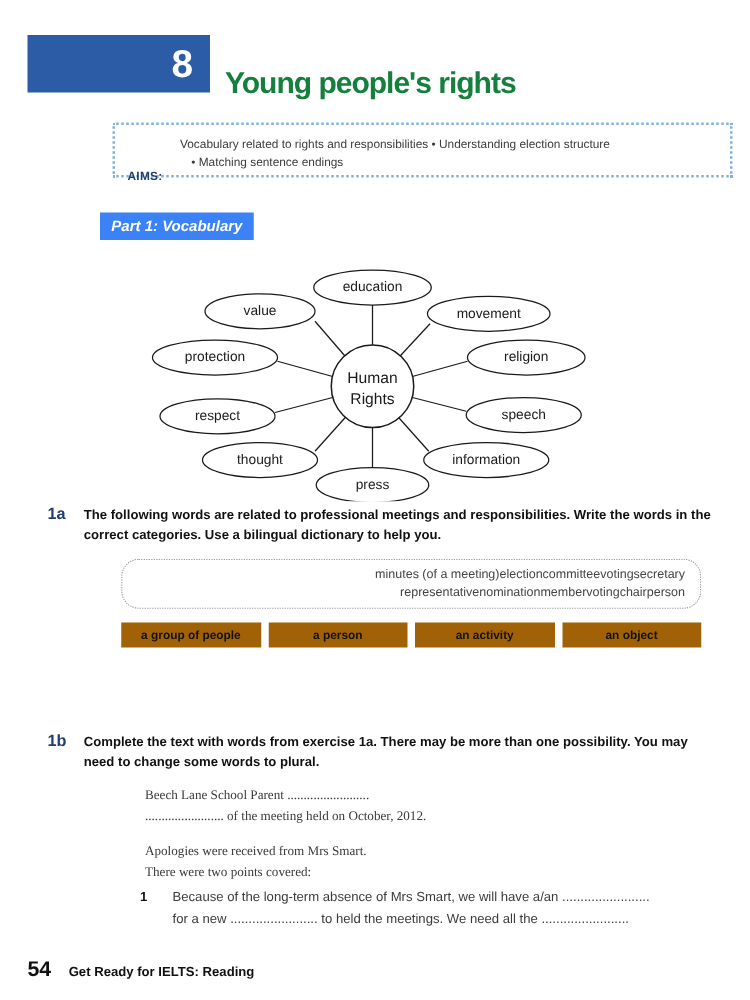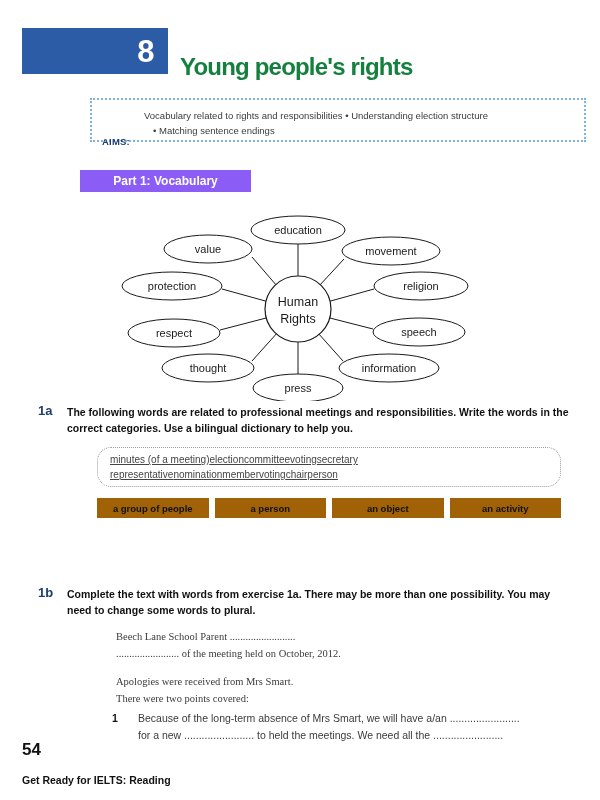--- a/index.html
+++ b/index.html
@@ -88,23 +88,24 @@
   .aims-text .aims-line2 {
     display: block;
     padding-left: 9px;
   }
 
   
   .part-bar {
     position: absolute;
     left: 80px;
     top: 170px;
-    width: 171px;
+    width: 123px;
     height: 22px;
-    background: #8b5cf6;
+    background: #3b82f6;
+    font-style: italic;
   }
   .part-bar span {
     position: absolute;
     left: 50%;
     top: 50%;
     transform: translate(-50%, -50%);
     color: #ffffff;
     font-size: 12px;
     font-weight: bold;
     white-space: nowrap;
@@ -161,24 +162,23 @@
     height: 40px;
     border: 1px dotted #9a9a9a;
     border-radius: 14px;
     box-sizing: border-box;
   }
   .wb-row {
     position: absolute;
     left: 12px;
     right: 12px;
     display: flex;
-    justify-content: flex-start;
+    justify-content: flex-end;
     font-size: 10px;
     color: #444444;
-    text-decoration: underline;
   }
   .wb-row.r1 { top: 6px; }
   .wb-row.r2 { top: 21px; }
   .wb-row span { white-space: nowrap; }
 
   
   .cat-bar {
     position: absolute;
     left: 97px;
     top: 498px;
@@ -233,21 +233,20 @@
   }
 
   
   .footer {
     position: absolute;
     left: 22px;
     bottom: 14px;
     display: flex;
     align-items: baseline;
     gap: 14px;
-    flex-direction: column;
   }
   .footer-page {
     font-size: 17px;
     font-weight: bold;
     color: #111111;
   }
   .footer-title {
     font-size: 10.5px;
     font-weight: bold;
     color: #111111;
@@ -363,24 +362,24 @@
 </div>
 
 <div class="cat-bar">
   <div class="cat-cell">
     <span>a group of people</span>
   </div>
   <div class="cat-cell">
     <span>a person</span>
   </div>
   <div class="cat-cell">
+    <span>an activity</span>
+  </div>
+  <div class="cat-cell">
     <span>an object</span>
-  </div>
-  <div class="cat-cell">
-    <span>an activity</span>
   </div>
 </div>
 
 <div class="ex-num" style="left:38px; top:585px;">1b</div>
 <div class="ex-body" style="left:67px; top:587px; width:510px;">
   <span>Complete the text with words from exercise 1a. There may be more than one possibility. You</span>
   <span>may need to change some words to plural.</span>
 </div>
 
 <div class="letter">

